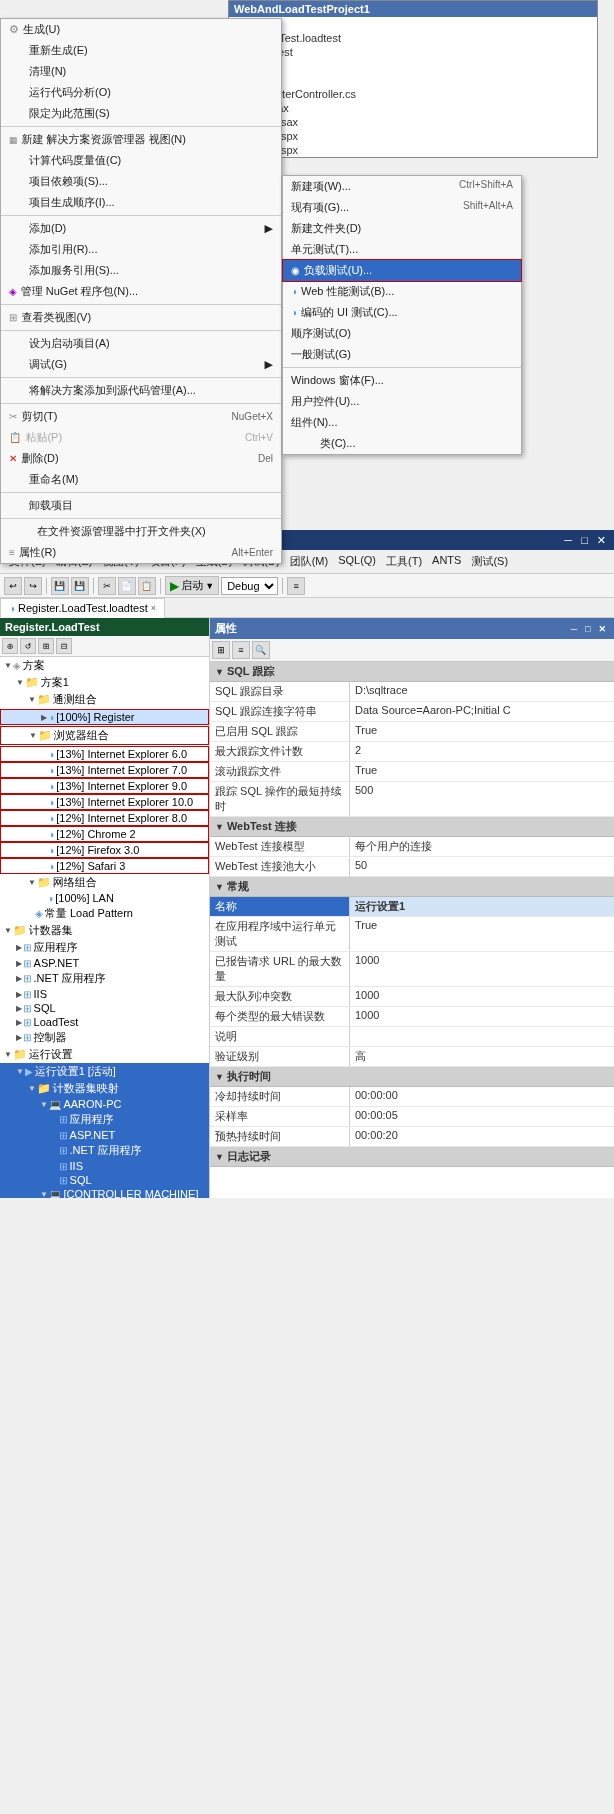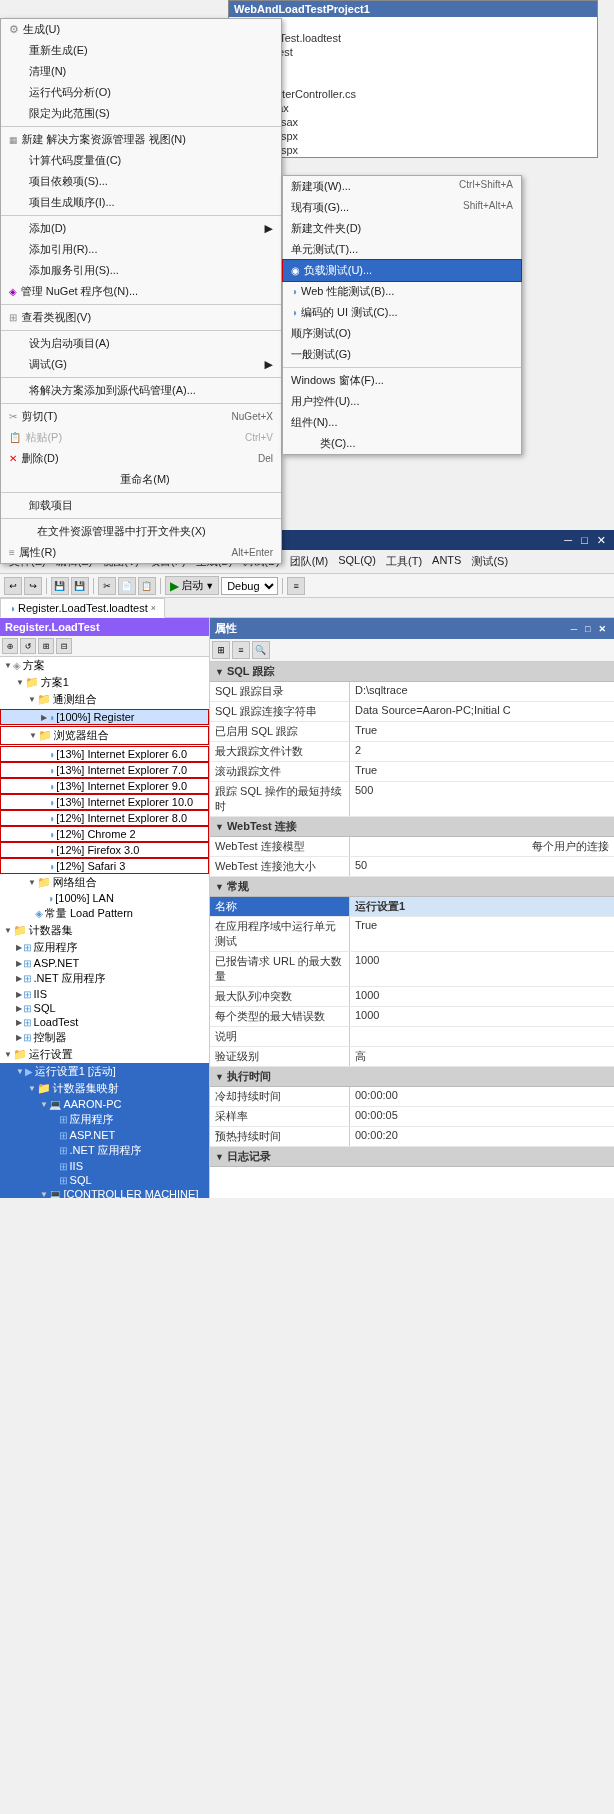--- a/index.html
+++ b/index.html
@@ -92,21 +92,21 @@
       </div>
       <span style="color:#aaa; font-size:10px;">Ctrl+V</span>
     </div>
     <div style="padding:3px 8px 3px 8px; font-size:11px; color:#222; display:flex; align-items:center; justify-content:space-between;">
       <div style="display:flex; align-items:center; gap:4px;">
         <span style="color:red; font-size:10px;">✕</span>
         <span>删除(D)</span>
       </div>
       <span style="color:#666; font-size:10px;">Del</span>
     </div>
-    <div style="padding:3px 20px 3px 28px; font-size:11px; color:#222;text-align:center;">重命名(M)</div>
+    <div style="padding:3px 20px 3px 28px; font-size:11px; color:#222;">重命名(M)</div>
     <div style="border-top:1px solid #ccc; margin:2px 0;"></div>
     <div style="padding:3px 20px 3px 28px; font-size:11px; color:#222;">卸载项目</div>
     <div style="border-top:1px solid #ccc; margin:2px 0;"></div>
     <div style="padding:3px 20px 3px 36px; font-size:11px; color:#222;">在文件资源管理器中打开文件夹(X)</div>
     <div style="padding:3px 8px 3px 8px; font-size:11px; color:#222; display:flex; align-items:center; justify-content:space-between;">
       <div style="display:flex; align-items:center; gap:4px;">
         <span style="color:#888; font-size:10px;">≡</span>
         <span>属性(R)</span>
       </div>
       <span style="color:#666; font-size:10px;">Alt+Enter</span>
@@ -199,21 +199,21 @@
     <div style="padding:3px 8px; font-size:11px; cursor:pointer; background:#fff; border:1px solid #ccc; border-bottom:1px solid #fff; margin-bottom:-1px; display:flex; align-items:center; gap:3px;">
       <span style="color:#5b9bd5; font-size:10px;">◑</span>
       <span>Register.LoadTest.loadtest</span>
       <span style="font-size:9px; color:#666; cursor:pointer;">×</span>
     </div>
   </div>
 
   <div style="display:flex; height:580px;">
 
     <div style="width:210px; background:#fff; border-right:1px solid #ccc; overflow:auto; flex-shrink:0;">
-      <div style="background:#8b5cf6; color:#fff; padding:3px 5px; font-size:11px; font-weight:bold;">Register.LoadTest</div>
+      <div style="background:#14532d; color:#fff; padding:3px 5px; font-size:11px; font-weight:bold;">Register.LoadTest</div>
       <div style="background:#f5f5f5; border-bottom:1px solid #ccc; padding:2px; display:flex; gap:2px;">
         <div style="width:16px; height:16px; background:#e0e0e0; border:1px solid #bbb; cursor:pointer; font-size:8px; display:flex; align-items:center; justify-content:center;">⊕</div>
         <div style="width:16px; height:16px; background:#e0e0e0; border:1px solid #bbb; cursor:pointer; font-size:8px; display:flex; align-items:center; justify-content:center;">↺</div>
         <div style="width:16px; height:16px; background:#e0e0e0; border:1px solid #bbb; cursor:pointer; font-size:8px; display:flex; align-items:center; justify-content:center;">⊞</div>
         <div style="width:16px; height:16px; background:#e0e0e0; border:1px solid #bbb; cursor:pointer; font-size:8px; display:flex; align-items:center; justify-content:center;">⊟</div>
       </div>
 
       <div style="padding:1px 2px 1px 4px; font-size:11px; display:flex; align-items:center; white-space:nowrap;">
         <span style="font-size:8px; margin-right:1px; color:#555;">▼</span>
         <span style="color:#999; margin-right:2px; font-size:10px;">◈</span>
@@ -438,21 +438,21 @@
         <div style="width:140px; min-width:140px; padding:2px 5px; color:#333; border-right:1px solid #ccc; font-size:11px;">跟踪 SQL 操作的最短持续时</div>
         <div style="flex:1; padding:2px 5px; color:#333; font-size:11px;">500</div>
       </div>
 
       <div style="background:#d0d0d0; padding:2px 5px; font-size:11px; font-weight:bold; color:#333; border-bottom:1px solid #bbb; display:flex; align-items:center; gap:3px; cursor:pointer;">
         <span style="font-size:9px;">▼</span>
         <span>WebTest 连接</span>
       </div>
       <div style="display:flex; border-bottom:1px solid #e8e8e8; min-height:18px;">
         <div style="width:140px; min-width:140px; padding:2px 5px; color:#333; border-right:1px solid #ccc; font-size:11px;">WebTest 连接模型</div>
-        <div style="flex:1; padding:2px 5px; color:#333; font-size:11px;text-align:right;">每个用户的连接</div>
+        <div style="flex:1; padding:2px 5px; color:#333; font-size:11px;">每个用户的连接</div>
       </div>
       <div style="display:flex; border-bottom:1px solid #e8e8e8; min-height:18px;">
         <div style="width:140px; min-width:140px; padding:2px 5px; color:#333; border-right:1px solid #ccc; font-size:11px;">WebTest 连接池大小</div>
         <div style="flex:1; padding:2px 5px; color:#333; font-size:11px;">50</div>
       </div>
 
       <div style="background:#d0d0d0; padding:2px 5px; font-size:11px; font-weight:bold; color:#333; border-bottom:1px solid #bbb; display:flex; align-items:center; gap:3px; cursor:pointer;">
         <span style="font-size:9px;">▼</span>
         <span>常规</span>
       </div>

